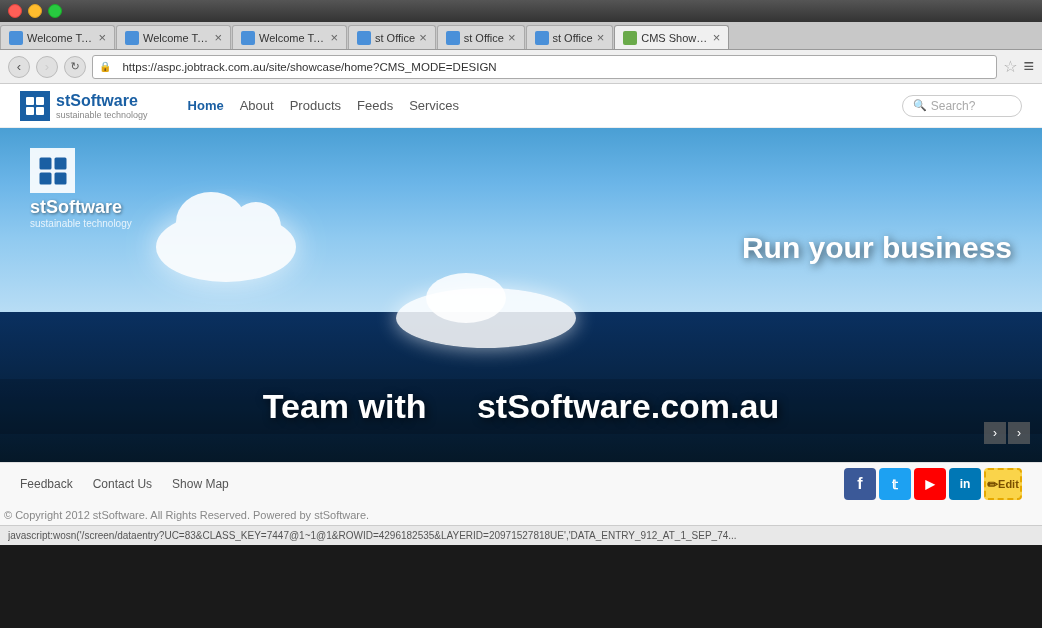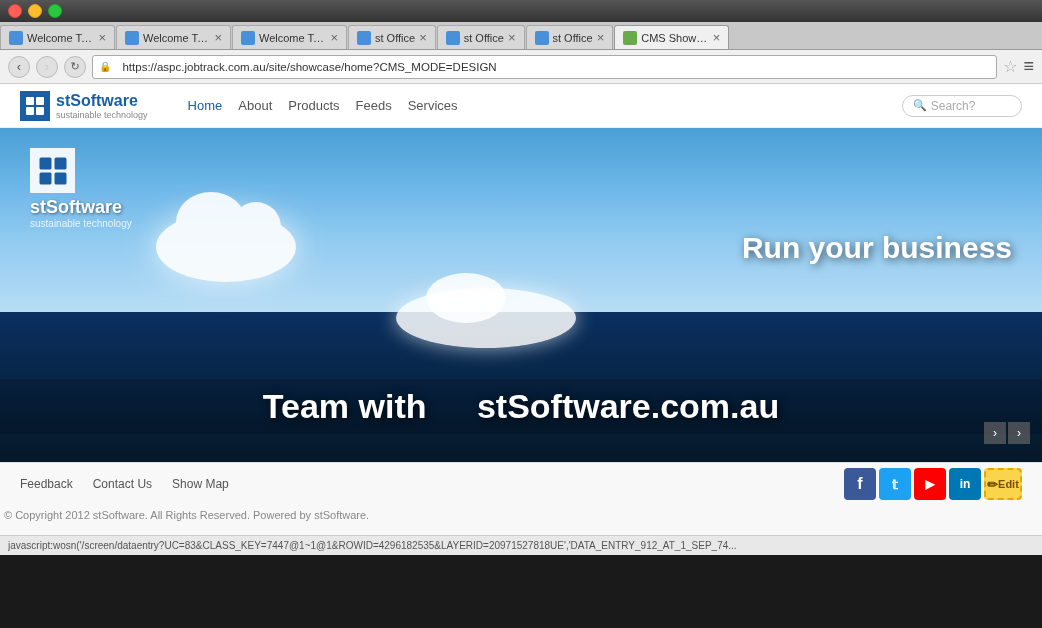--- a/index.html
+++ b/index.html
@@ -35,21 +35,21 @@
     .site-content { background: white; }
     .site-header { background: white; display: flex; align-items: center; padding: 8px 20px; border-bottom: 1px solid #eee; height: 44px; }
     .logo-area { display: flex; align-items: center; gap: 6px; }
     .logo-box { width: 30px; height: 30px; background: #1a5fa3; display: flex; align-items: center; justify-content: center; }
     .logo-box svg { width: 20px; height: 20px; }
     .logo-text-area { display: flex; flex-direction: column; }
     .logo-brand { font-size: 16px; font-weight: bold; color: #1a5fa3; }
     .logo-sub { font-size: 9px; color: #888; }
     .site-nav { display: flex; align-items: center; gap: 16px; margin-left: 40px; }
     .nav-link { font-size: 13px; color: #555; text-decoration: none; cursor: pointer; }
-    .nav-link.active { color: #1a5fa3; font-weight: normal; }
+    .nav-link.active { color: #1a5fa3; font-weight: bold; }
     .search-box { margin-left: auto; border: 1px solid #ccc; border-radius: 12px; padding: 3px 10px; font-size: 12px; color: #aaa; display: flex; align-items: center; gap: 4px; width: 120px; }
 
     
     .hero-banner { width: 100%; height: 334px; position: relative; overflow: hidden; background: linear-gradient(to bottom, #2a7fc0 0%, #1a5fa3 40%, #0a3060 60%, #051830 100%); }
     .hero-sky { position: absolute; top: 0; left: 0; right: 0; height: 55%; background: linear-gradient(to bottom, #4a9fd4 0%, #6bb5e8 30%, #90caf0 60%, #b8ddf5 100%); }
     .hero-sea { position: absolute; bottom: 0; left: 0; right: 0; height: 45%; background: linear-gradient(to bottom, #0a3060 0%, #051828 100%); }
     .hero-cloud1 { position: absolute; top: 25%; left: 15%; width: 140px; height: 70px; background: white; border-radius: 50%; opacity: 0.9; box-shadow: 0 0 30px rgba(255,255,255,0.8); }
     .hero-cloud1::before { content:''; position: absolute; top: -20px; left: 20px; width: 70px; height: 60px; background: white; border-radius: 50%; }
     .hero-cloud1::after { content:''; position: absolute; top: -10px; right: 15px; width: 50px; height: 50px; background: white; border-radius: 50%; }
     .hero-cloud2 { position: absolute; top: 48%; left: 38%; width: 180px; height: 60px; background: rgba(255,255,255,0.85); border-radius: 50%; box-shadow: 0 0 20px rgba(255,255,255,0.6); }
@@ -58,21 +58,21 @@
     .logo-overlay-box { width: 45px; height: 45px; background: rgba(255,255,255,0.9); display: flex; align-items: center; justify-content: center; margin-bottom: 4px; }
     .logo-overlay-brand { color: white; font-size: 18px; font-weight: bold; text-shadow: 1px 1px 3px rgba(0,0,0,0.5); }
     .logo-overlay-sub { color: rgba(255,255,255,0.8); font-size: 10px; }
     .hero-headline { position: absolute; top: 30%; right: 30px; color: white; font-size: 30px; font-weight: bold; text-shadow: 2px 2px 8px rgba(0,0,0,0.6); text-align: right; line-height: 1.3; }
     .hero-subline { position: absolute; bottom: 28px; left: 0; right: 0; text-align: center; color: white; font-size: 34px; font-weight: bold; text-shadow: 2px 2px 8px rgba(0,0,0,0.7); background: rgba(0,0,0,0.15); padding: 8px 0; }
     .hero-subline .brand { color: white; margin-left: 41px; }
     .carousel-btns { position: absolute; bottom: 18px; right: 12px; display: flex; gap: 2px; }
     .carousel-btn { width: 22px; height: 22px; background: rgba(100,100,100,0.7); border: none; color: white; font-size: 12px; cursor: pointer; display: flex; align-items: center; justify-content: center; }
 
     
-    .site-footer { background: #f8f8f8; border-top: 1px solid #e0e0e0; height: 73px; }
+    .site-footer { background: #f8f8f8; border-top: 1px solid #e0e0e0; height: 63px; }
     .footer-links { display: flex; align-items: center; padding: 10px 20px; gap: 20px; height: 42px; }
     .footer-link { font-size: 12px; color: #555; text-decoration: none; cursor: pointer; }
     .social-area { margin-left: auto; display: flex; align-items: center; gap: 3px; }
     .social-btn { width: 32px; height: 32px; border-radius: 4px; display: flex; align-items: center; justify-content: center; cursor: pointer; font-size: 16px; font-weight: bold; color: white; }
     .fb { background: #3b5998; }
     .tw { background: #1da1f2; }
     .yt { background: #ff0000; }
     .li { background: #0077b5; }
     .edit-btn { width: 38px; height: 32px; background: #f0c040; border: 2px dashed #e6a800; border-radius: 4px; display: flex; align-items: center; justify-content: center; cursor: pointer; font-size: 13px; color: #7a5000; font-weight: bold; }
     .footer-copyright { text-align: left; font-size: 11px; color: #888; padding: 4px; }

